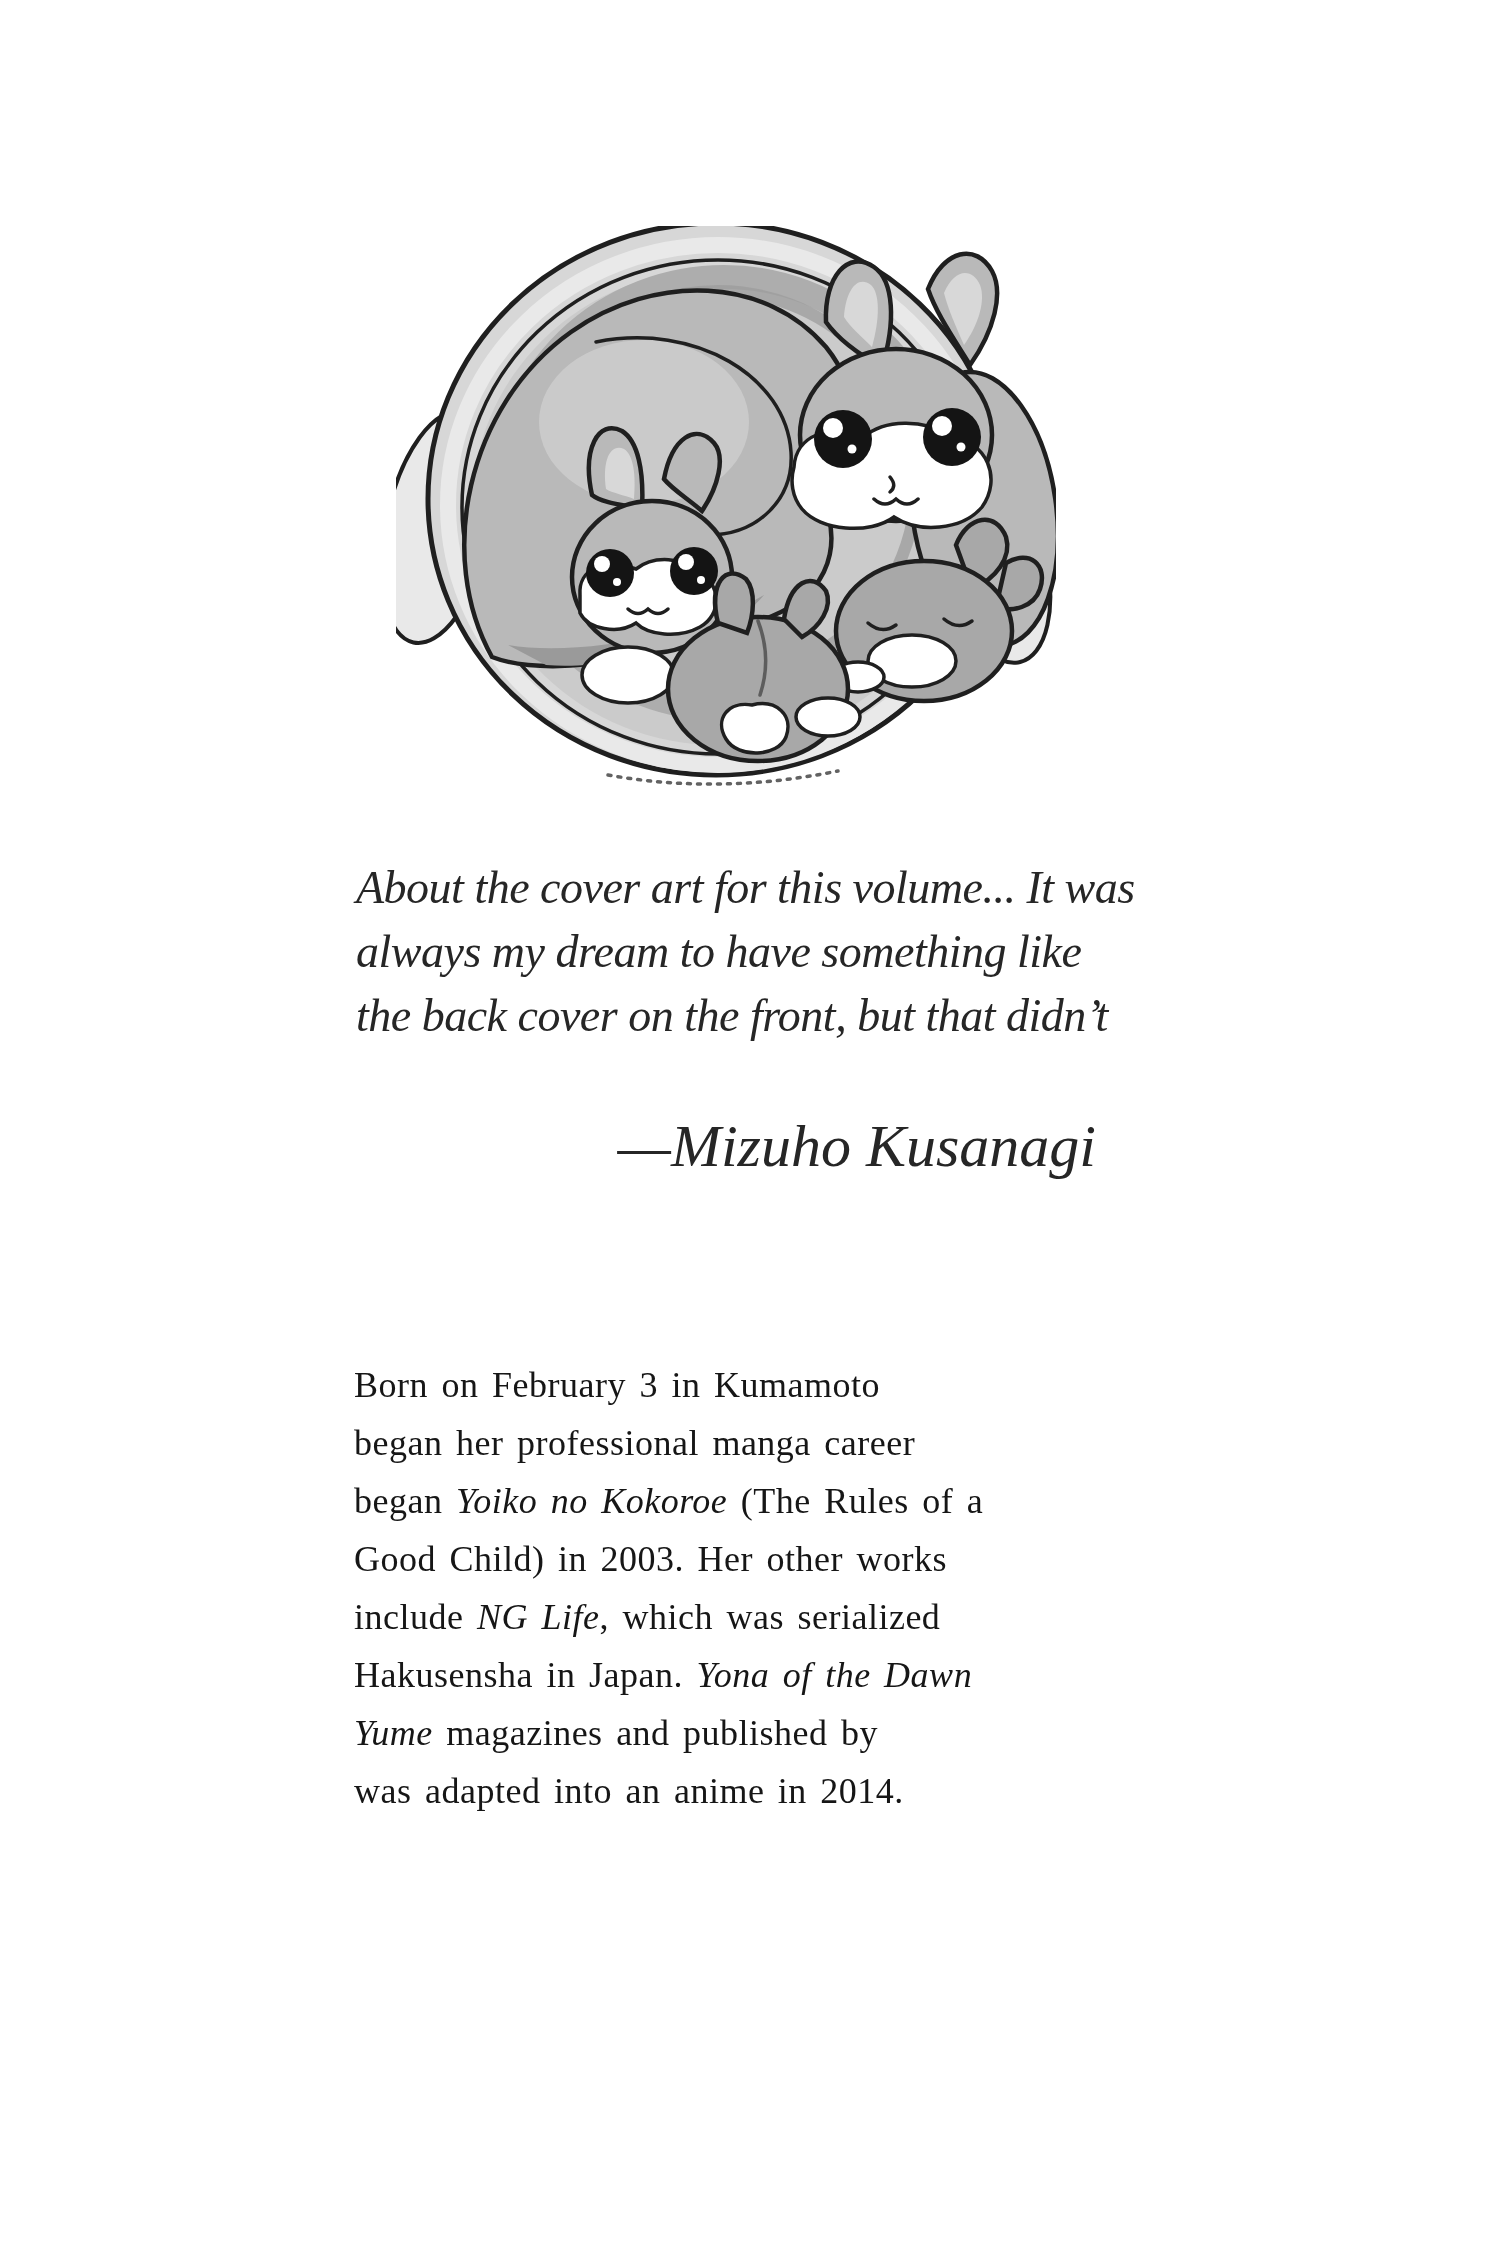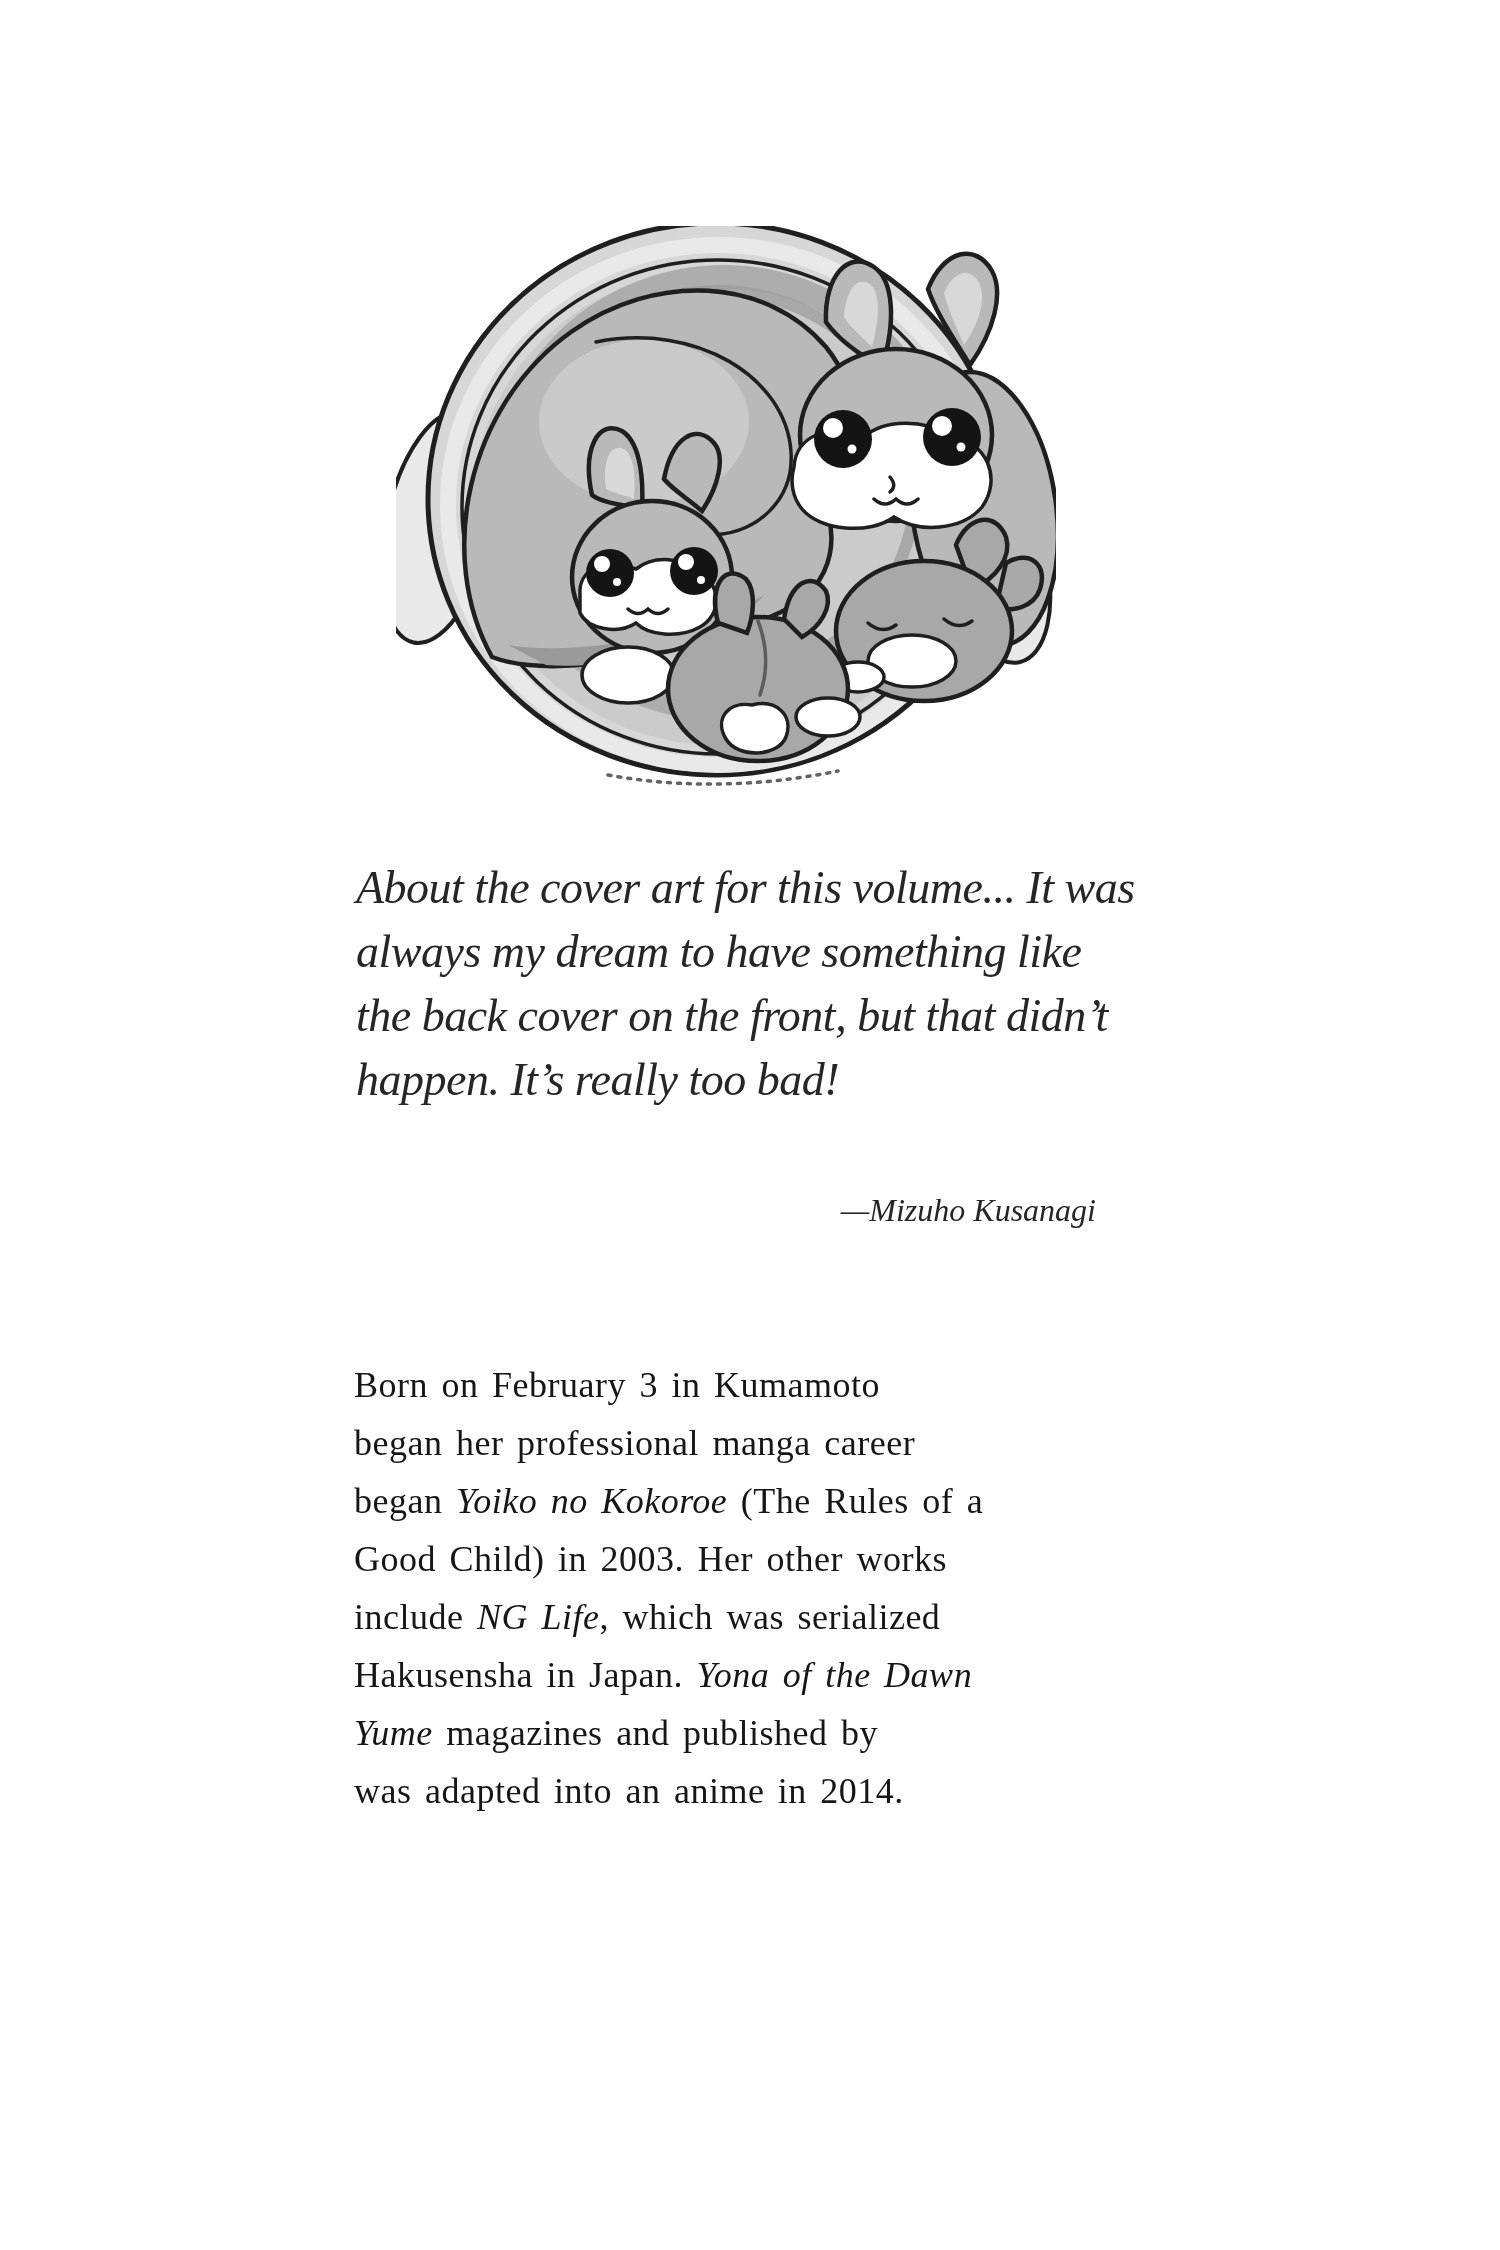--- a/index.html
+++ b/index.html
@@ -44,21 +44,21 @@
   .qline{
     font-style:italic;
     font-size:46px;line-height:64px;
     letter-spacing:-0.5px;
     white-space:nowrap;
   }
   .attribution{
     margin-top:66px;
     text-align:right;
     font-style:italic;
-    font-size:32px;line-height:64px;
+    font-size:60px;line-height:64px;
     white-space:nowrap;
     color:var(--quote-color);
   }
   .bio-block{
     position:absolute;left:354px;top:1356px;width:810px;
     color:var(--bio-color);
     font-weight:400;
     font-size:36px;line-height:58px;
     letter-spacing:0.5px;
     word-spacing:4px;
@@ -175,21 +175,20 @@
                C 380 472 398 488 390 510 C 382 530 342 532 330 512 Z"></path>
       <ellipse class="wht" cx="432" cy="490" rx="32" ry="19"></ellipse>
     </g>
   </svg>
 
   <div class="quote-block">
     <div id="quote-lines">
         <div class="qline">About the cover art for this volume... It was</div>
         <div class="qline">always my dream to have something like</div>
         <div class="qline">the back cover on the front, but that didn’t</div>
-        <div class="qline">happen. It’s really too bad!</div>
       </div>
     <div class="attribution">—Mizuho Kusanagi</div>
   </div>
 
   <div class="bio-block" id="bio-lines">
       <div class="bline"><span>Born on February 3 in Kumamoto</span></div>
       <div class="bline"><span>began her professional manga career</span></div>
       <div class="bline"><span>began </span><span class="it">Yoiko no Kokoroe</span><span> (The Rules of a</span></div>
       <div class="bline"><span>Good Child) in 2003. Her other works</span></div>
       <div class="bline"><span>include </span><span class="it">NG Life</span><span>, which was serialized</span></div>

